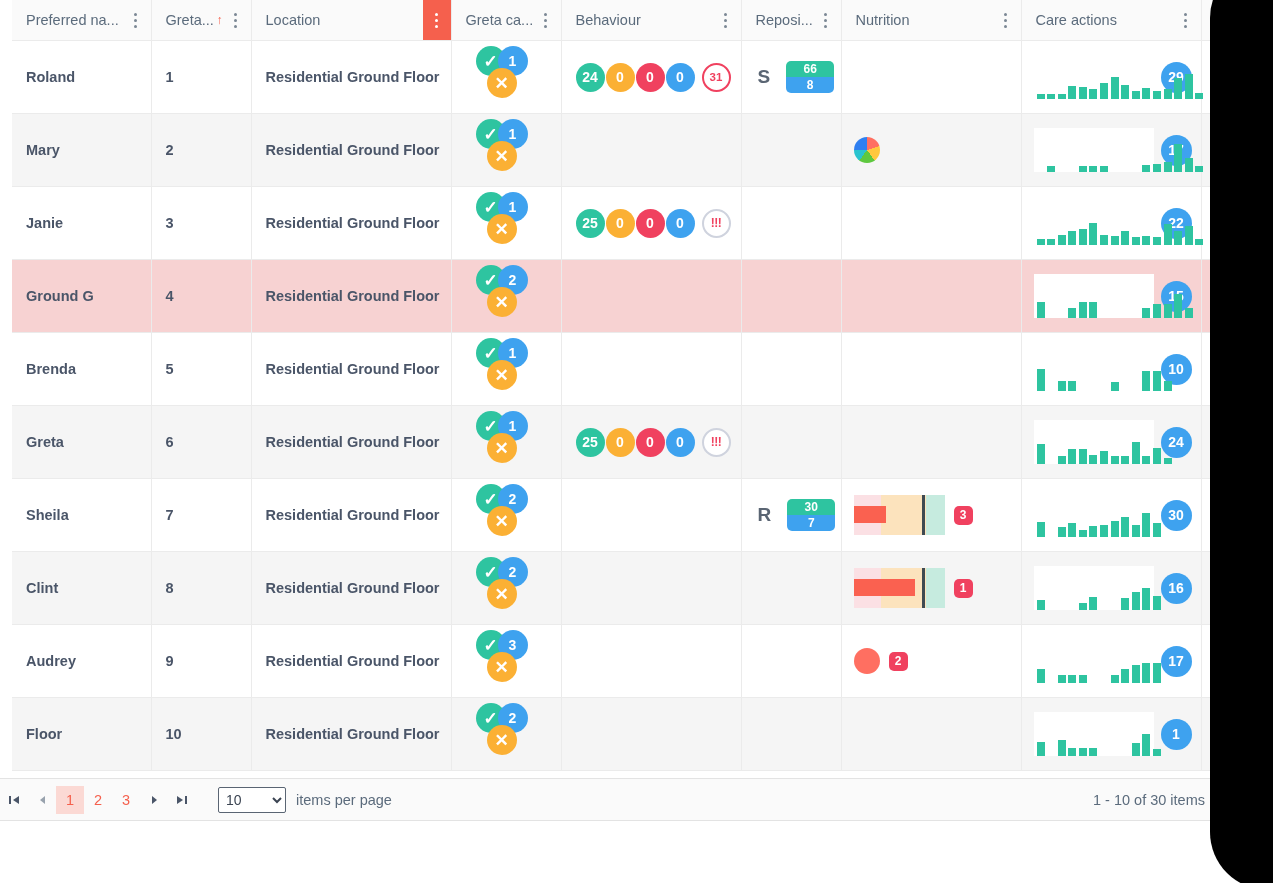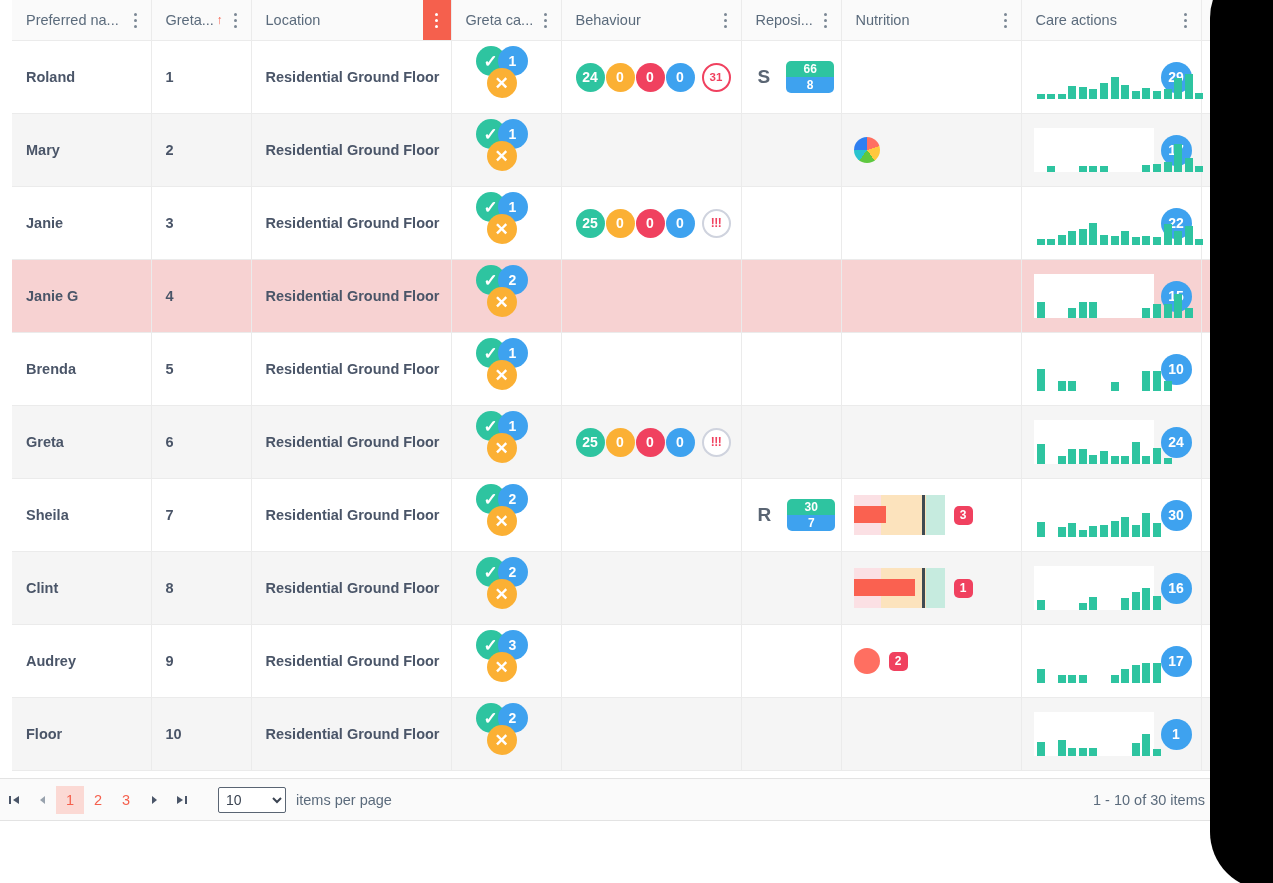--- a/index.html
+++ b/index.html
@@ -441,21 +441,21 @@
                   </div>
                   <div class="cbadge">22</div>
                 </div>
               </td>
               <td>
                 <div class="act-btn"></div>
               </td>
             </tr>
             <tr class="flag">
               <td>
-                <div class="cell-pad">Janie G</div>
+                <div class="cell-pad">Ground G</div>
               </td>
               <td>
                 <div class="cell-pad">4</div>
               </td>
               <td>
                 <div class="cell-pad">Residential Ground Floor</div>
               </td>
               <td>
                 <div class="dc">
                   <div class="circ c-check">

